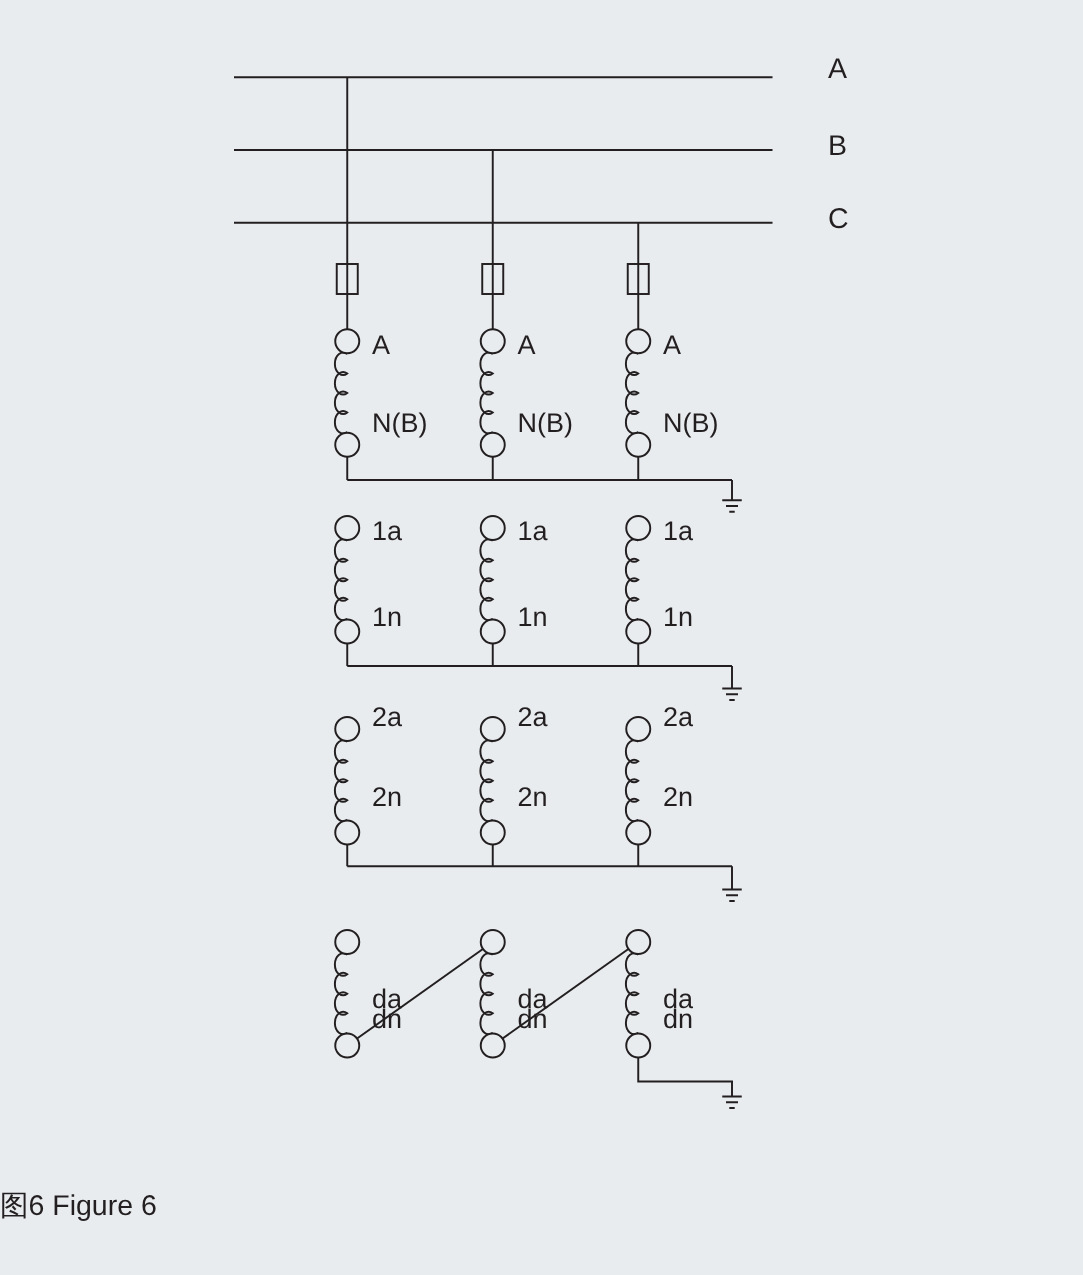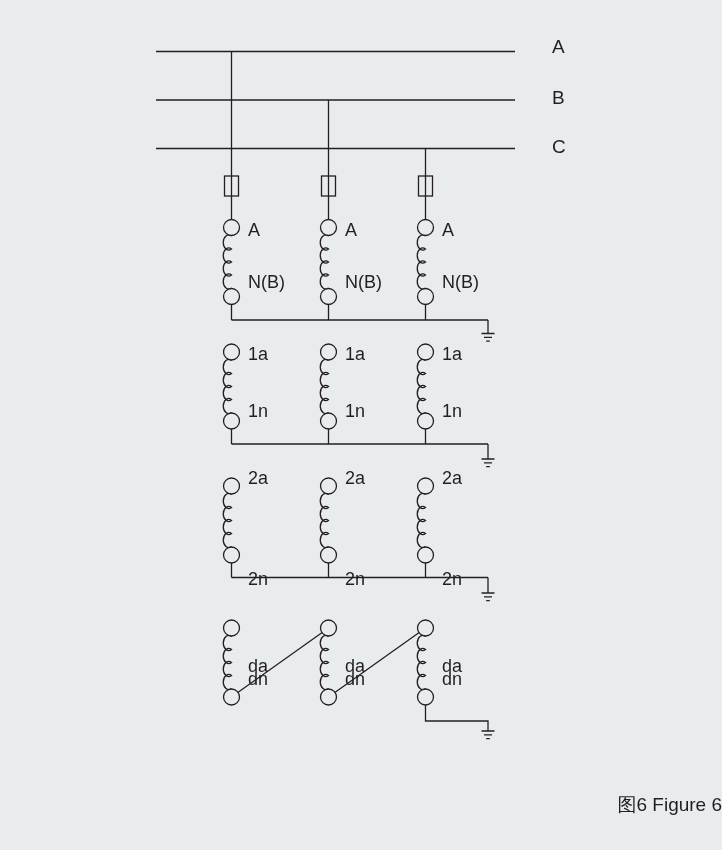--- a/index.html
+++ b/index.html
@@ -22,31 +22,31 @@
   .buslbl{
     position:absolute;
     left:552px;
     font-size:19px;
     line-height:22px;
     color:#231f20;
   }
   .caption{
     position:absolute;
     left:0;top:793px;width:722px;
-    text-align:right;
+    text-align:left;
     font-size:19px;
     line-height:24px;
     color:#231f20;
   }
   
   .c1{left:248px}.c2{left:345px}.c3{left:442px}
   
   .r-p-top{top:220px}.r-p-bot{top:272px}
   .r-s1-top{top:344px}.r-s1-bot{top:401px}
-  .r-s2-top{top:468px}.r-s2-bot{top:569px}
+  .r-s2-top{top:468px}.r-s2-bot{top:521px}
   .r-d-top{top:656px}.r-d-bot{top:669px}
 </style>
 </head>
 <body>
 
 <div class="canvas">
 
   <svg width="722" height="850" viewBox="0 0 722 850" fill="none" stroke="#231f20" stroke-width="1.3">
     <defs>
       <path id="coil" d="M0,0 a5.5,7.5 0 1 0 0,13 a5.5,7.5 0 1 0 0,13 a5.5,7.5 0 1 0 0,13 a5.5,7.5 0 1 0 0,13"></path>

